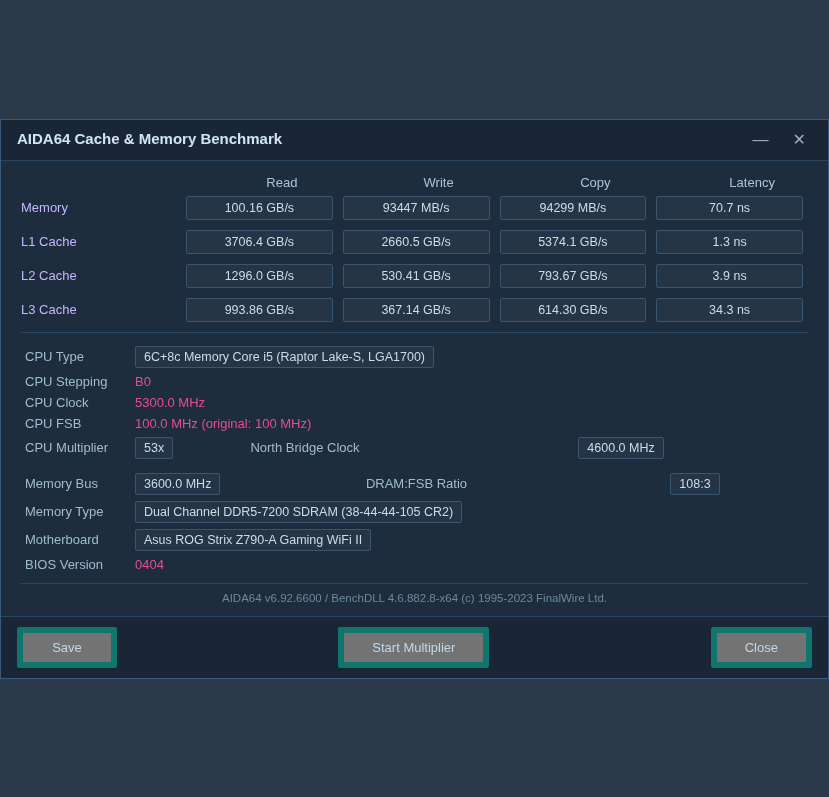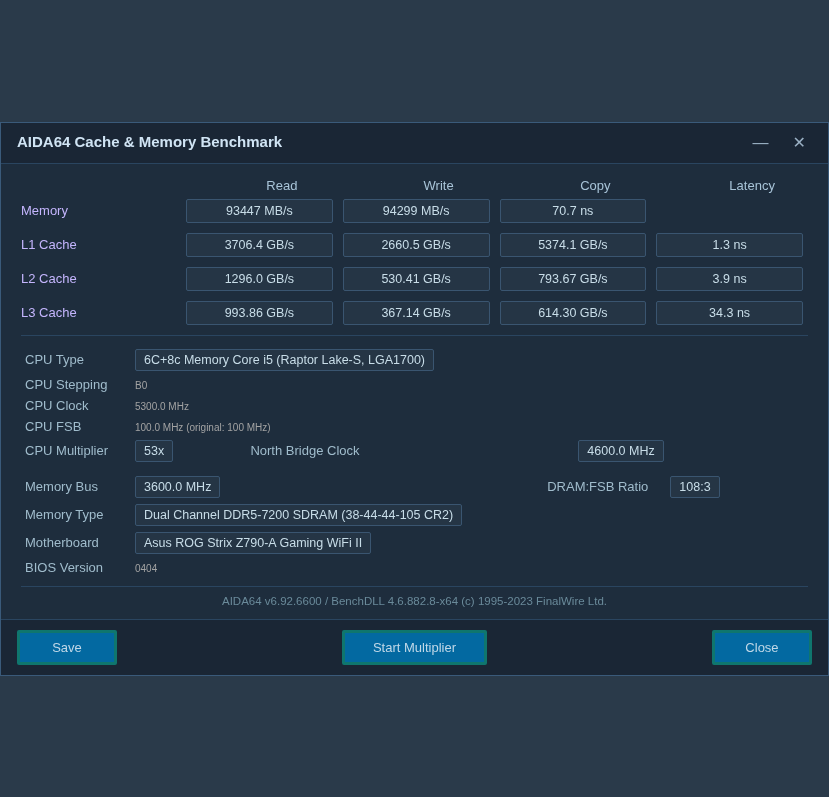--- a/index.html
+++ b/index.html
@@ -114,22 +114,22 @@
     .info-value-box {
       background: #253545;
       border: 1px solid #3a5570;
       border-radius: 2px;
       padding: 3px 8px;
       color: #c8dde8;
       font-size: 12.5px;
       display: inline-block;
     }
     .info-value-plain {
-      color: #a3a3a3;
-      font-size: 10px;
+      color: #ec4899;
+      font-size: 13px;
     }
     .info-right-label {
       color: #a0bccc;
       font-size: 13px;
       margin-left: auto;
       padding-right: 8px;
     }
 
     .footer-text {
       text-align: center;
@@ -141,22 +141,22 @@
     }
 
     .bottom-bar {
       display: flex;
       justify-content: space-between;
       padding: 10px 16px;
       background: #1a2635;
       border-top: 1px solid #2a4560;
     }
     .bottom-btn {
-      background: #0369a1;
-      border: 3px solid #0f766e;
+      background: #737373;
+      border: 6px solid #0f766e;
       color: #c0d8e8;
       font-size: 13px;
       padding: 7px 28px;
       cursor: pointer;
       border-radius: 2px;
       min-width: 100px;
     }
   </style>
 </head>
 <body>
@@ -176,20 +176,21 @@
     <div class="bench-header">
       <div class="bench-header-cell"></div>
       <div class="bench-header-cell">Read</div>
       <div class="bench-header-cell">Write</div>
       <div class="bench-header-cell">Copy</div>
       <div class="bench-header-cell">Latency</div>
     </div>
 
     <div class="bench-row">
       <span class="bench-label">Memory</span>
+      <div class="bench-value">100.16 GB/s</div>
       <div class="bench-value">93447 MB/s</div>
       <div class="bench-value">94299 MB/s</div>
       <div class="bench-value">70.7 ns</div>
     </div>
 
     <div class="bench-row">
       <span class="bench-label">L1 Cache</span>
       <div class="bench-value">3706.4 GB/s</div>
       <div class="bench-value">2660.5 GB/s</div>
       <div class="bench-value">5374.1 GB/s</div>
@@ -257,21 +258,21 @@
 
     <div style="height:8px;"></div>
 
     <table class="info-table">
       <tbody>
           <tr>
         <td class="info-label">Memory Bus</td>
         <td>
           <span class="info-value-box">3600.0 MHz</span>
         </td>
-        <td style="text-align:right; padding-right:10px;">
+        <td style="text-align:left; padding-right:10px;">
           <span class="info-right-label">DRAM:FSB Ratio</span>
         </td>
         <td>
           <span class="info-value-box">108:3</span>
         </td>
       </tr>
       <tr>
         <td class="info-label">Memory Type</td>
         <td colspan="3">
           <span class="info-value-box">Dual Channel DDR5-7200 SDRAM  (38-44-44-105 CR2)</span>

